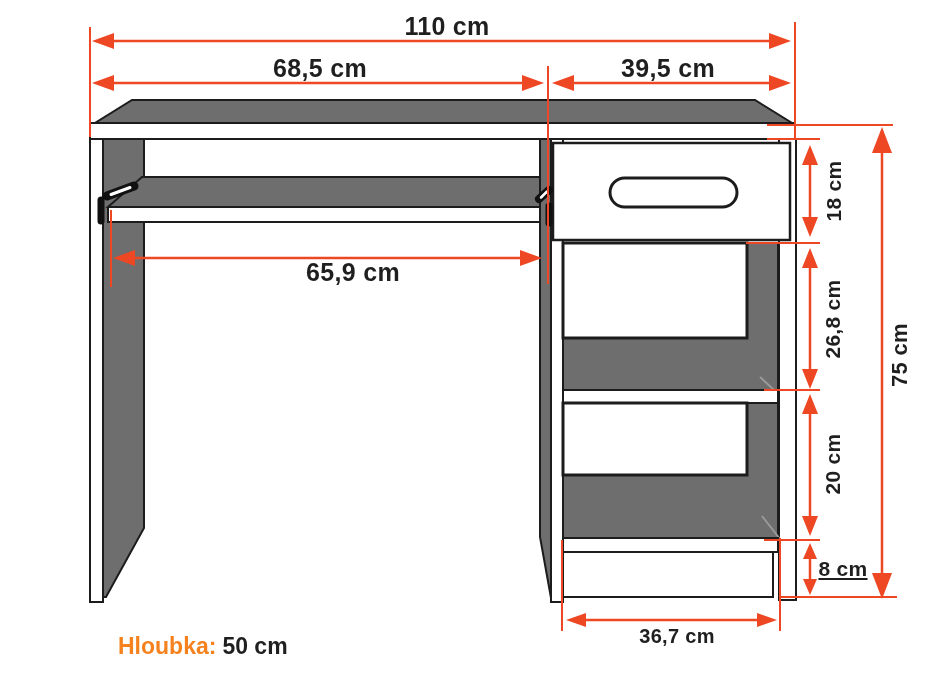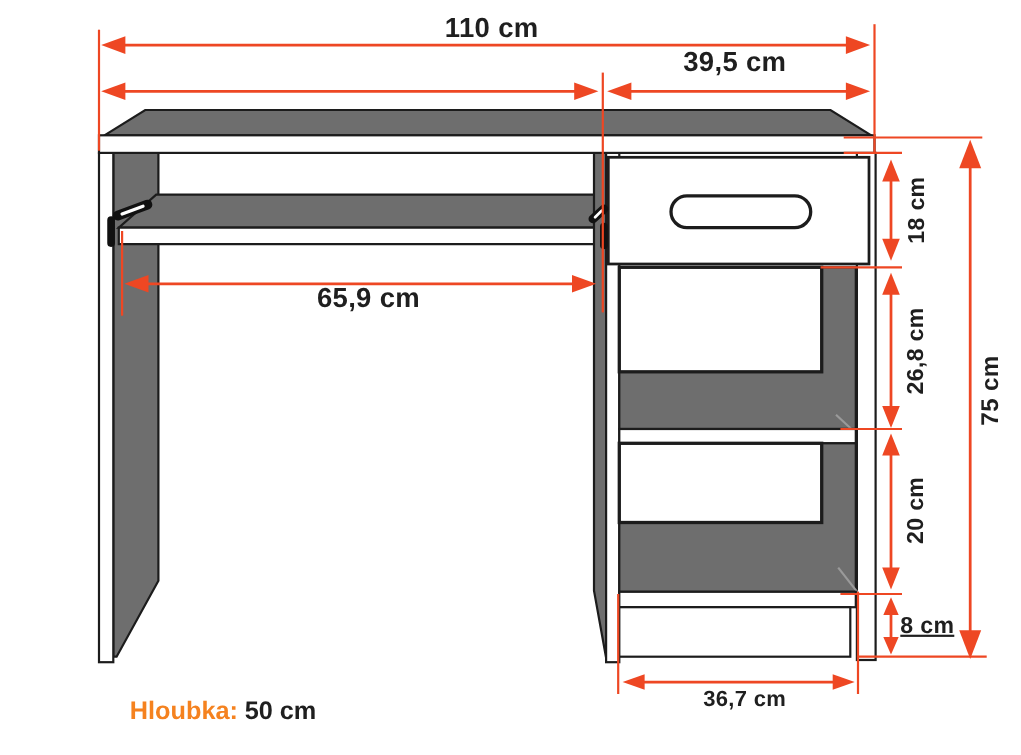--- a/index.html
+++ b/index.html
@@ -159,24 +159,25 @@
     </g>
     <g>
       <line class="redline" x1="882" y1="151" x2="882" y2="575"></line>
       <polygon class="redtri" points="882,127 872,153 892,153"></polygon>
       <polygon class="redtri" points="882,599 872,573 892,573"></polygon>
     </g>
   </svg>
 
   <div class="dim-label" style="left:447px;top:26px;">110 cm</div>
 
+  <div class="dim-label" style="left:320px;top:68px;">68,5 cm</div>
 
-  <div class="dim-label" style="left:668px;top:57px;">39,5 cm</div>
+  <div class="dim-label" style="left:668px;top:68px;">39,5 cm</div>
 
-  <div class="dim-label" style="left:335px;top:272px;">65,9 cm</div>
+  <div class="dim-label" style="left:353px;top:272px;">65,9 cm</div>
 
   <div class="dim-label vert" style="left:834px;top:191px;">18 cm</div>
 
   <div class="dim-label vert" style="left:833px;top:319px;">26,8 cm</div>
 
   <div class="dim-label vert" style="left:833px;top:464px;">20 cm</div>
 
   <div class="dim-label small" style="left:843px;top:569px;">8 cm</div>
 
   <div class="dim-label vert big" style="left:900px;top:355px;">75 cm</div>

